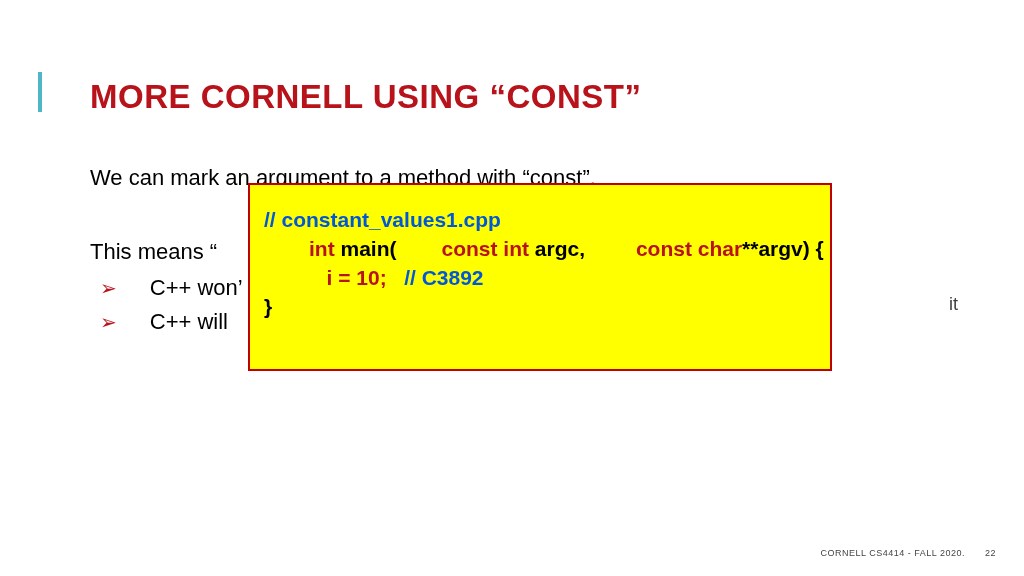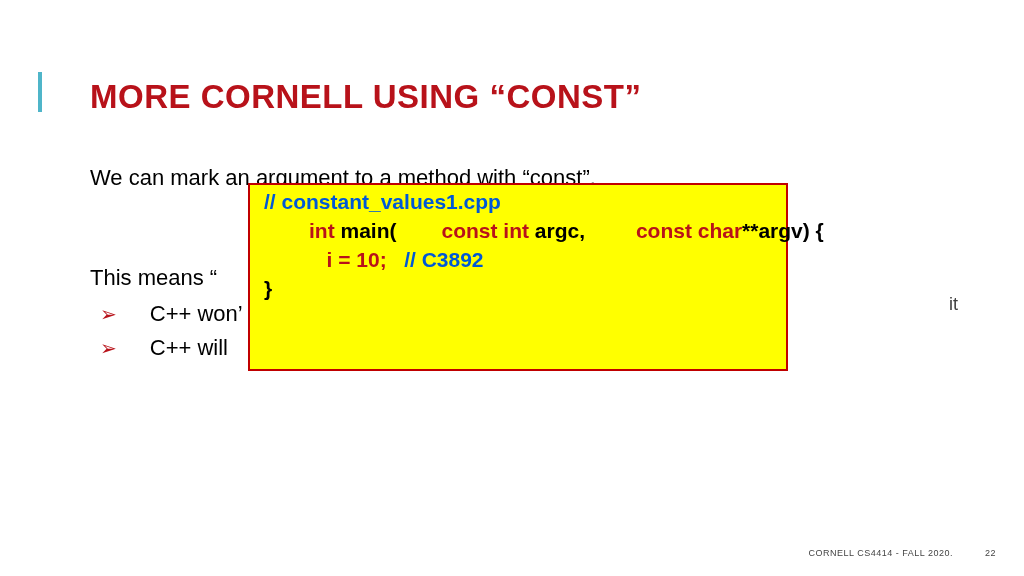--- a/index.html
+++ b/index.html
@@ -31,21 +31,21 @@
   }
   .body-area {
     position: absolute;
     left: 90px;
     top: 165px;
     width: 860px;
   }
   .para1 {
     font-size: 22px;
     color: #000;
-    margin-bottom: 74px;
+    margin-bottom: 48px;
     font-weight: 400;
   }
   .para2 {
     font-size: 22px;
     color: #000;
     font-weight: 400;
     margin-bottom: 8px;
   }
   .bullet-row {
     display: flex;
@@ -62,45 +62,45 @@
   .bullet-text {
     font-size: 22px;
     color: #000;
     line-height: 30px;
     margin-left: 21px;
   }
   .codebox {
     position: absolute;
     left: 248px;
     top: 183px;
-    width: 540px;
+    width: 584px;
     height: 188px;
     background: #ffff00;
     border: 2.5px solid #c00000;
-    padding: 2px 14px;
+    padding: 20px 14px;
     font-family: "Segoe UI", Arial, sans-serif;
   }
   .code-line {
     font-size: 21px;
     font-weight: 700;
     line-height: 29px;
     white-space: pre;
   }
   .c-comment { color: #0058d6; }
   .c-kw { color: #b8121a; margin-left: 45px; }
   .footer {
     position: absolute;
     right: 28px;
     bottom: 18px;
     font-size: 9px;
     letter-spacing: 0.5px;
     color: #444;
     display: flex;
     align-items: baseline;
-    gap: 32px;
+    gap: 20px;
   }
   .slide-num {
     font-size: 9px;
     color: #444;
   }
   .right-frag {
     position: absolute;
     left: 949px;
     top: 294px;
     font-size: 18px;

